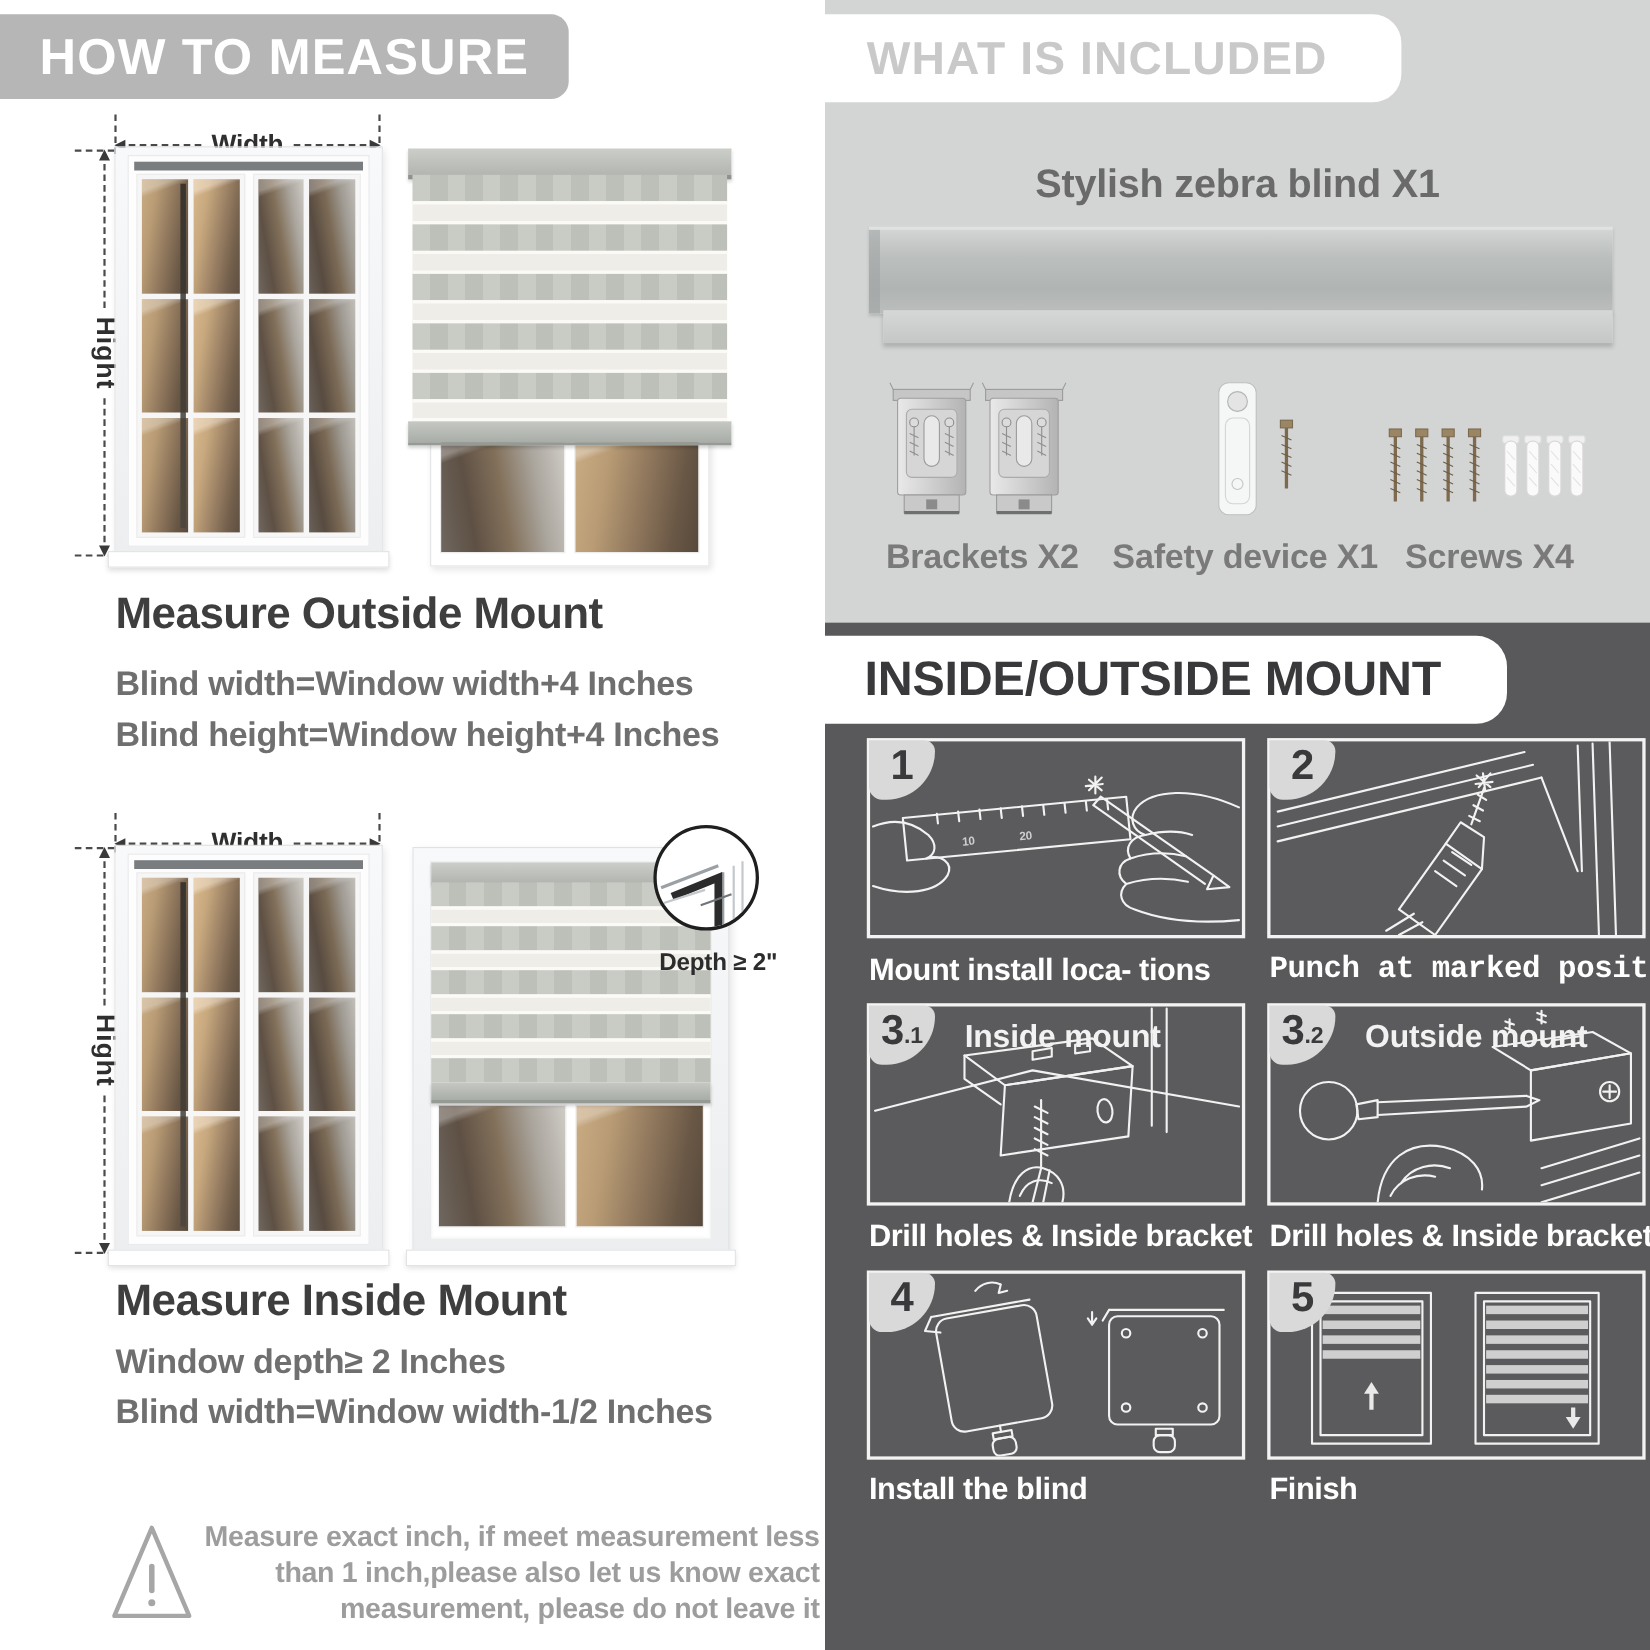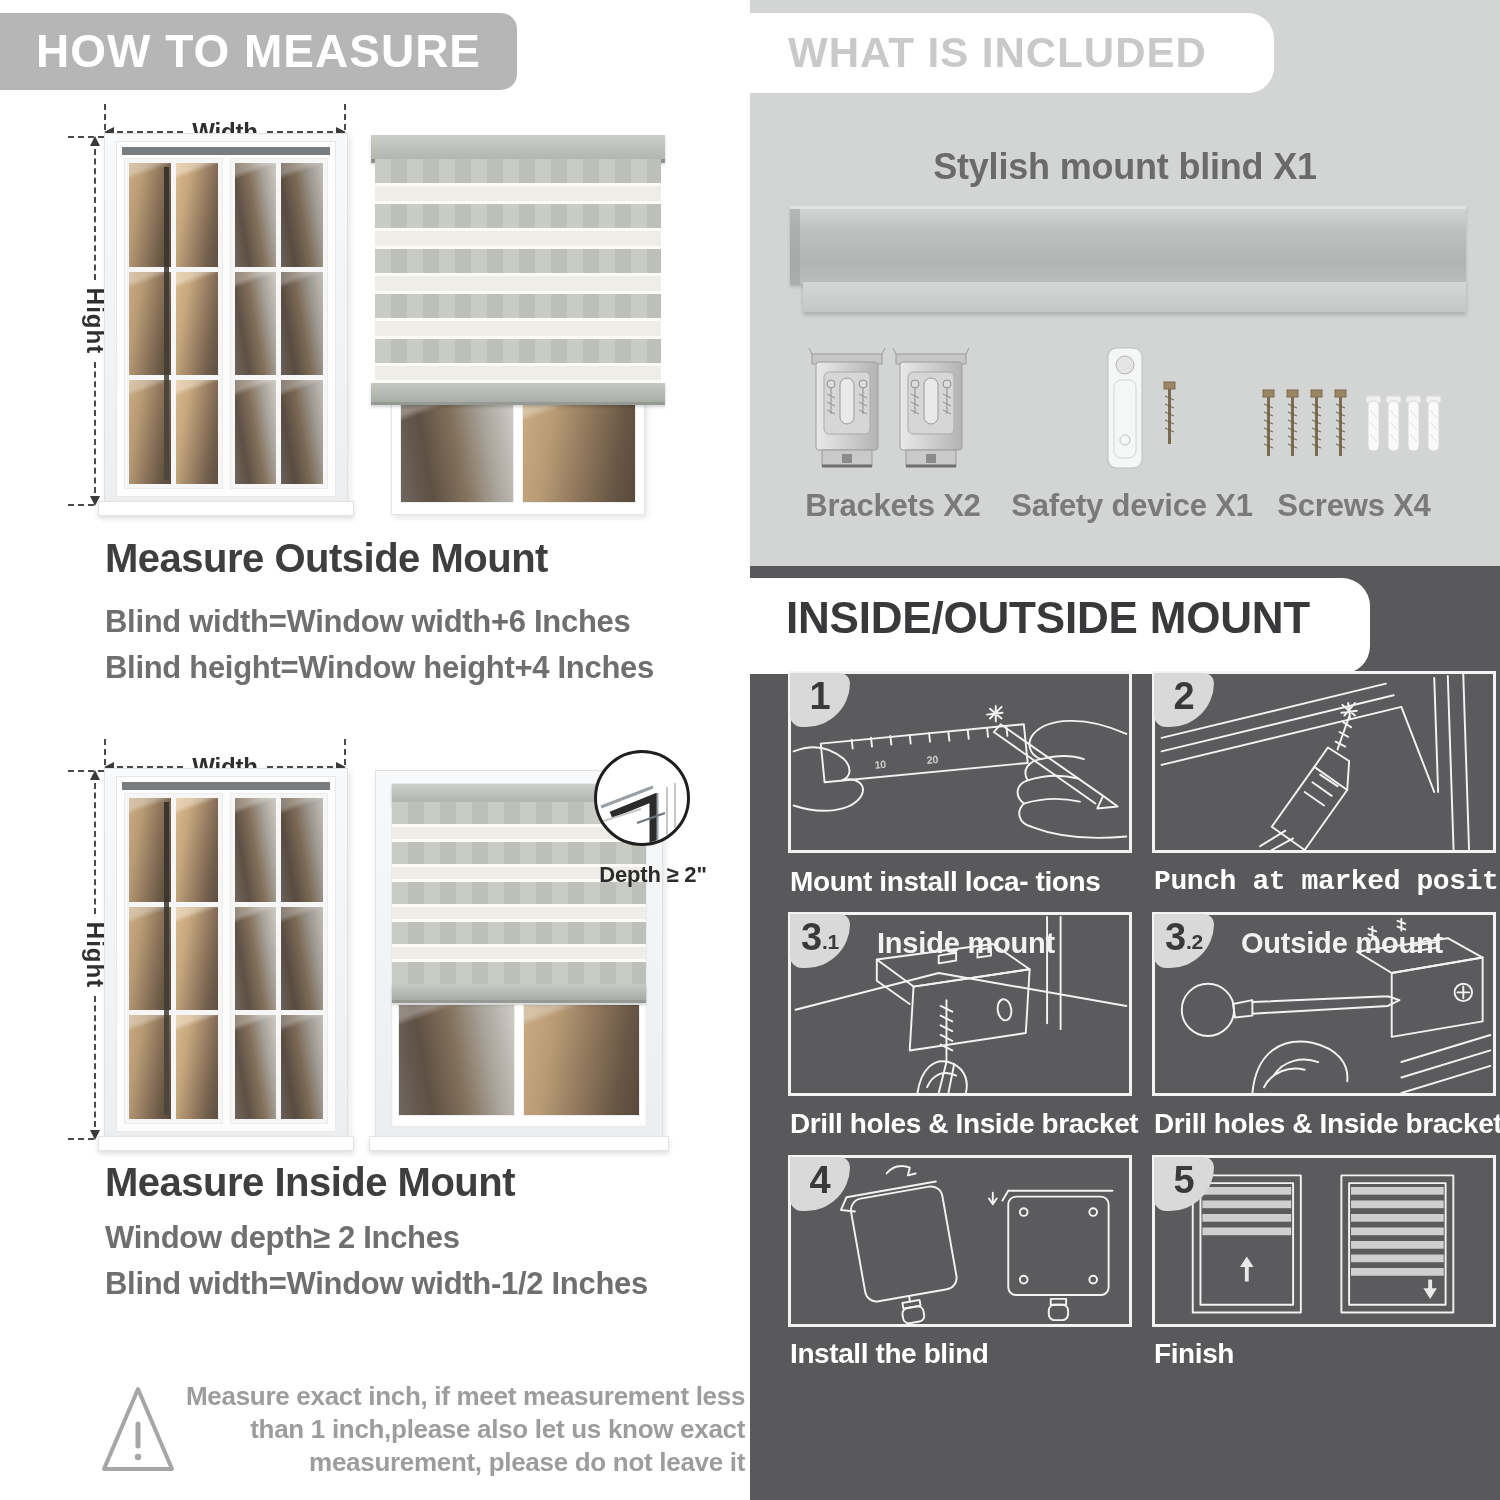--- a/index.html
+++ b/index.html
@@ -9,21 +9,21 @@
 
   
   .hdr-left{left:0;top:13px;width:517px;height:77px;background:#b6b6b6;
             border-radius:0 16px 16px 0;color:#fff;font-weight:bold;font-size:46px;
             line-height:77px;padding-left:36px;letter-spacing:1px;box-sizing:border-box;}
   .panel-light{left:750px;top:0;width:750px;height:566px;background:#d3d4d4;}
   .panel-dark{left:750px;top:566px;width:750px;height:934px;background:#59595b;}
   .hdr-included{left:750px;top:13px;width:524px;height:80px;background:#fff;
                 border-radius:0 26px 26px 0;color:#c9c9c9;font-weight:bold;font-size:42px;
                 line-height:80px;padding-left:38px;letter-spacing:1px;box-sizing:border-box;}
-  .hdr-mount{left:750px;top:578px;width:620px;height:96px;background:#fff;
+  .hdr-mount{left:750px;top:578px;width:620px;height:80px;background:#fff;
              border-radius:0 28px 28px 0;color:#39393b;font-weight:bold;font-size:44px;
              line-height:80px;padding-left:36px;box-sizing:border-box;}
 
   
   .w-annot{height:34px;}
   .w-annot .vtick{position:absolute;top:-6px;width:0;height:36px;border-left:2px dashed #4a4a4a;}
   .w-annot .row{position:absolute;left:0;right:0;top:8px;display:flex;align-items:center;}
   .seg{flex:1;border-top:2px dashed #4a4a4a;margin:0 3px;}
   .arr-l{width:0;height:0;border-top:5px solid transparent;border-bottom:5px solid transparent;border-right:10px solid #3a3a3a;}
   .arr-r{width:0;height:0;border-top:5px solid transparent;border-bottom:5px solid transparent;border-left:10px solid #3a3a3a;}
@@ -179,21 +179,21 @@
         <div class="stripe s" style="height:21px"></div>
       <div class="stripe g" style="height:24px"></div>
         <div class="stripe s" style="height:21px"></div>
       <div class="stripe g" style="height:24px"></div>
         <div class="stripe s" style="height:20px"></div>
     </div>
     <div class="rail" style="top:248px;"></div>
   </div>
 
   <div class="abs m-title" style="left:105px;top:536px;">Measure Outside Mount</div>
-  <div class="abs m-line" style="left:105px;top:604px;">Blind width=Window width+6 Inches</div>
+  <div class="abs m-line" style="left:105px;top:604px;">Blind width=Window width+4 Inches</div>
   <div class="abs m-line" style="left:105px;top:650px;">Blind height=Window height+4 Inches</div>
 
   <div class="abs w-annot" style="left:104px;top:745px;width:242px;">
     <div class="vtick" style="left:0;"></div>
     <div class="vtick" style="right:0;"></div>
     <div class="row">
       <div class="arr-l"></div>
       <div class="seg"></div>
       <span class="wlabel">Width</span>
       <div class="seg"></div>
@@ -289,21 +289,21 @@
     <div>Measure exact inch, if meet measurement less</div>
     <div>than 1 inch,please also let us know exact</div>
     <div>measurement, please do not leave it</div>
   </div>
 
   <div class="abs panel-light"></div>
   <div class="abs hdr-included">
     <span>WHAT IS INCLUDED</span>
   </div>
 
-  <div class="abs blind-name">Stylish mount blind X1</div>
+  <div class="abs blind-name">Stylish zebra blind X1</div>
 
   <div class="abs headrail-main"></div>
   <div class="abs headrail-fascia"></div>
 
   <svg class="abs" style="left:790px;top:336px;" width="680" height="150" viewBox="0 0 680 150">
     <defs>
       <linearGradient id="met" x1="0" y1="0" x2="1" y2="0">
         <stop offset="0" stop-color="#e9e9e9"></stop>
           <stop offset="0.5" stop-color="#cfcfcf"></stop>
           <stop offset="1" stop-color="#b3b3b3"></stop>

